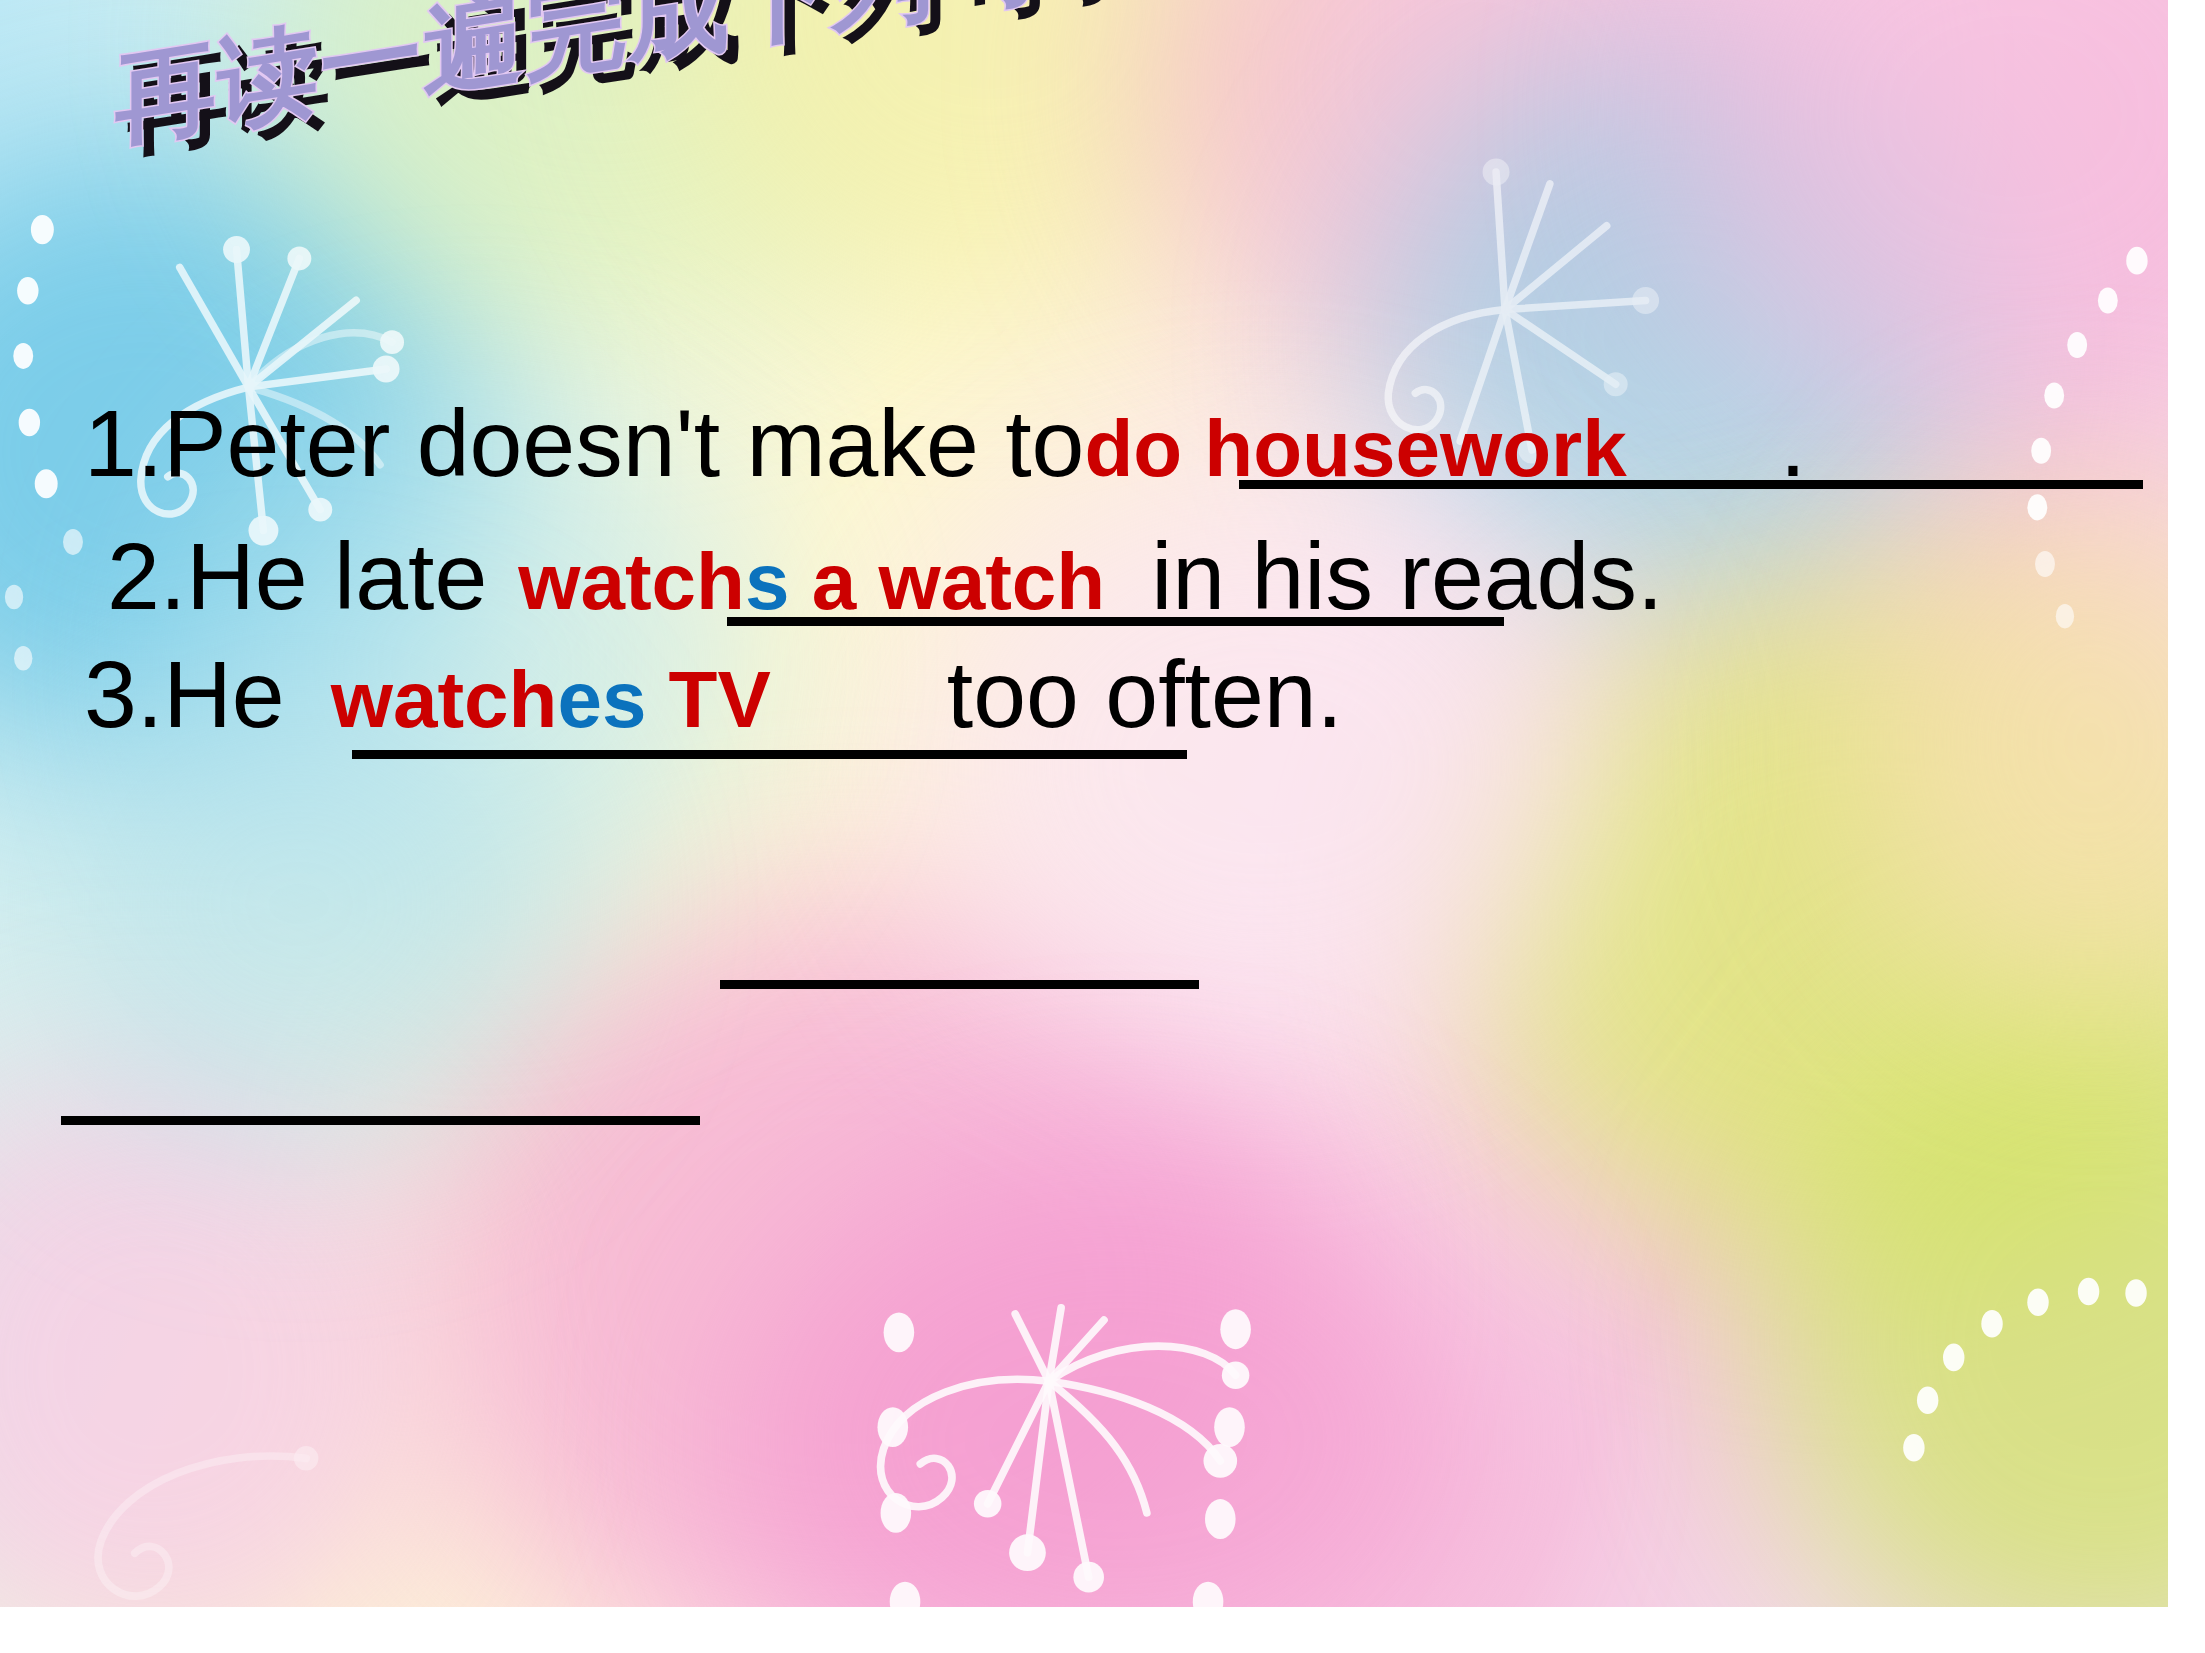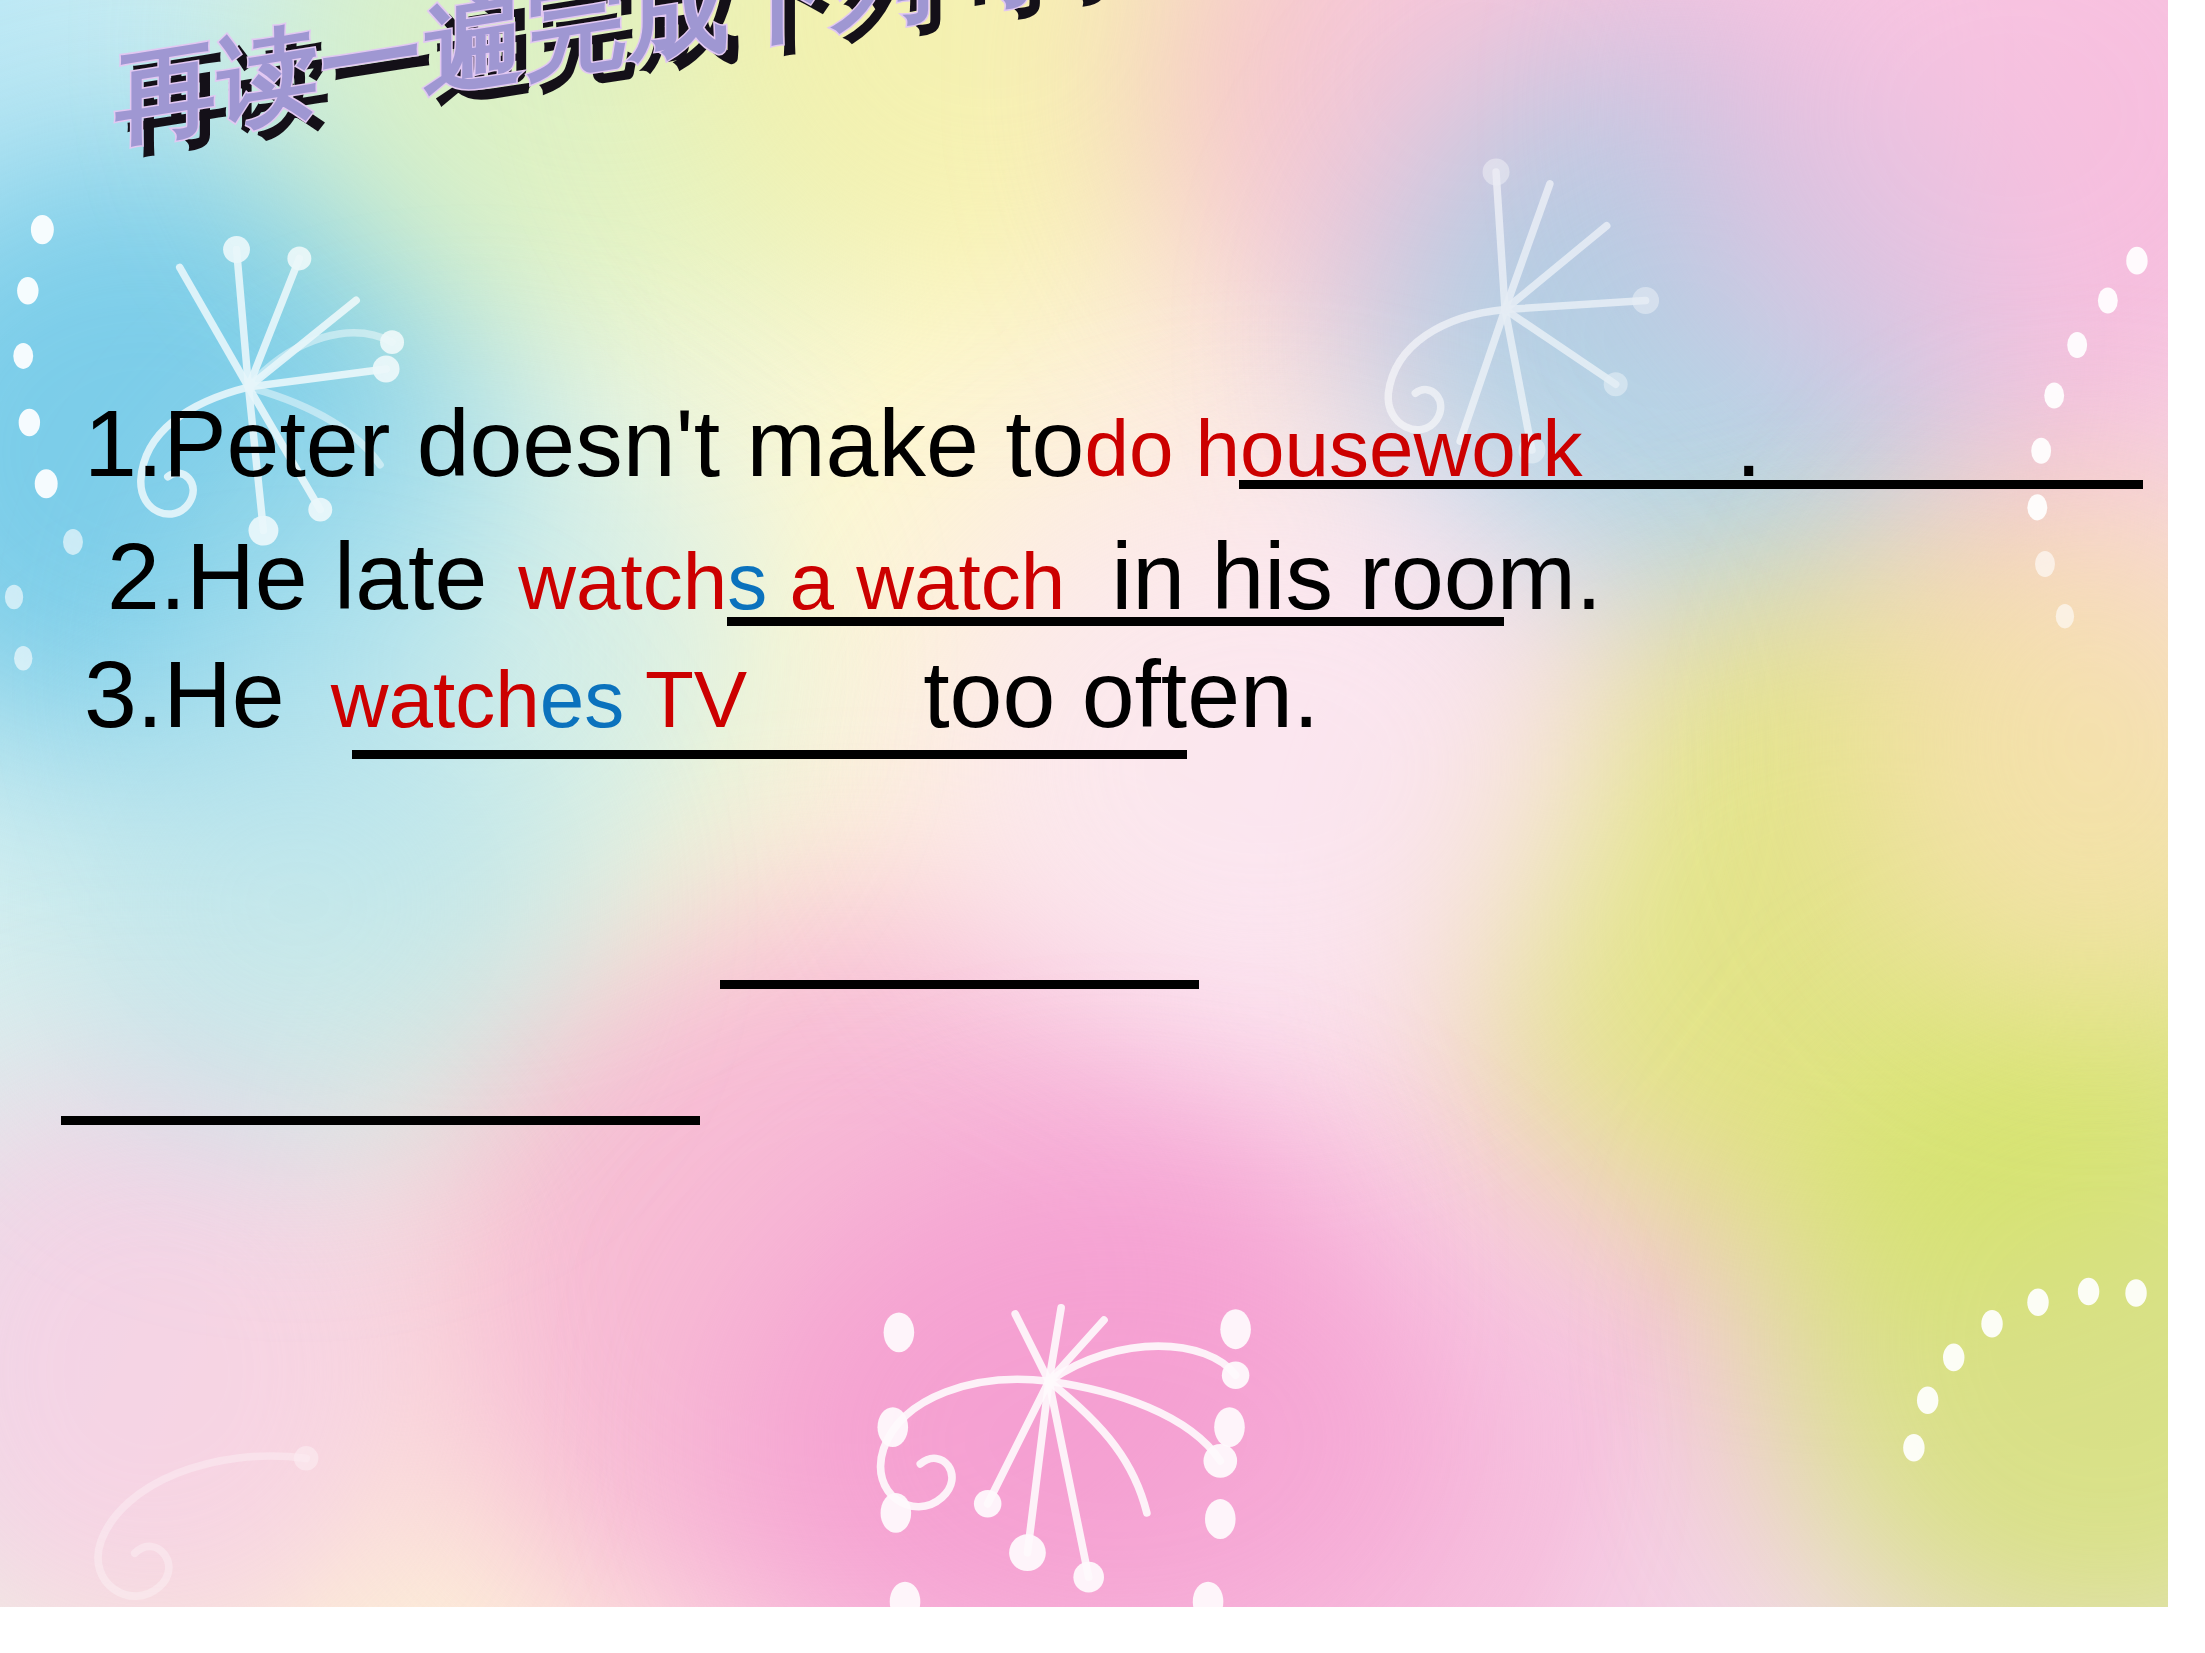--- a/index.html
+++ b/index.html
@@ -74,21 +74,21 @@
     line-height:1;
   }
   .l1{left:84px;top:205px;}
   .l2{left:107px;top:338px;}
   .l3{left:84px;top:456px;}
   .l4{left:84px;top:703px;}
   .l5{left:73px;top:841px;}
 
   .ans{
     position:relative;
-    font-weight:normal;
+    font-weight:bold;
     font-size:80px;
     letter-spacing:0px;
     margin-top:46px;
   }
   .red{color:#cc0000;}
   .blue{color:#0b72bd;}
 
   
   .blank{
     position:absolute;
@@ -264,21 +264,21 @@
 
   <div id="body-text">
 
     <div class="blank bl1"></div>
     <div class="line l1">
       <span>1.</span><span>Peter doesn't make to</span><span class="ans red">do housework</span><span class="spacer" style="width:153px;"></span><span>.</span>
     </div>
 
     <div class="blank bl2"></div>
     <div class="line l2">
-      <span>2.</span><span>He late</span><span class="spacer" style="width:31px;"></span><span class="ans red">watch</span><span class="ans blue">s</span><span class="ans red"> a watch</span><span class="spacer" style="width:46px;"></span><span>in his room.</span>
+      <span>2.</span><span>He late</span><span class="spacer" style="width:31px;"></span><span class="ans red">watch</span><span class="ans blue">s</span><span class="ans red"> a watch</span><span class="spacer" style="width:46px;"></span><span>in his reads.</span>
     </div>
 
     <div class="blank bl3"></div>
     <div class="line l3">
       <span>3.</span><span>He</span><span class="spacer" style="width:46px;"></span><span class="ans red">watch</span><span class="ans blue">es</span><span class="ans red"> TV</span><span class="spacer" style="width:176px;"></span><span>too often.</span>
     </div>
 
     <div class="blank bl4"></div>
 
     <div class="blank bl5"></div>

